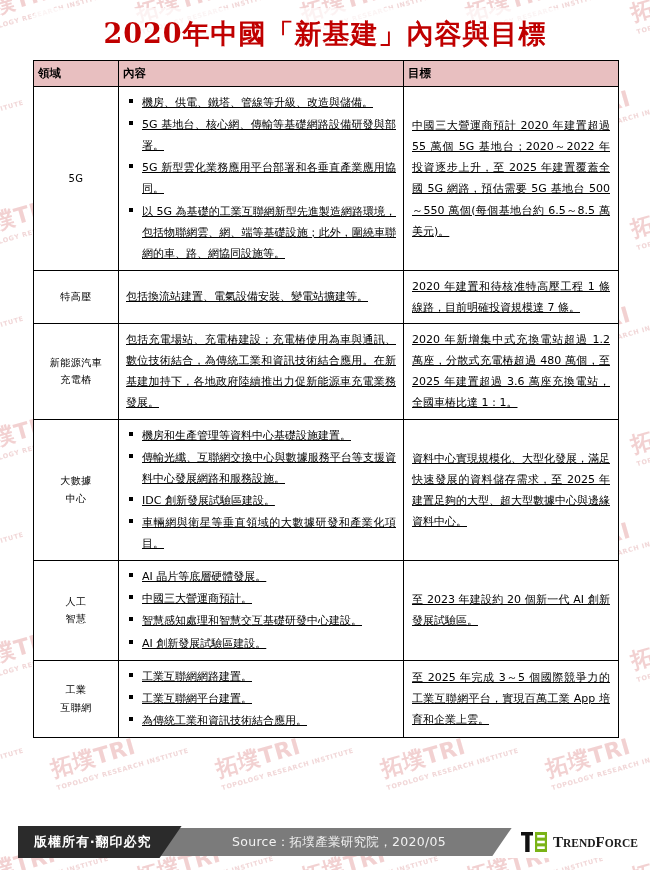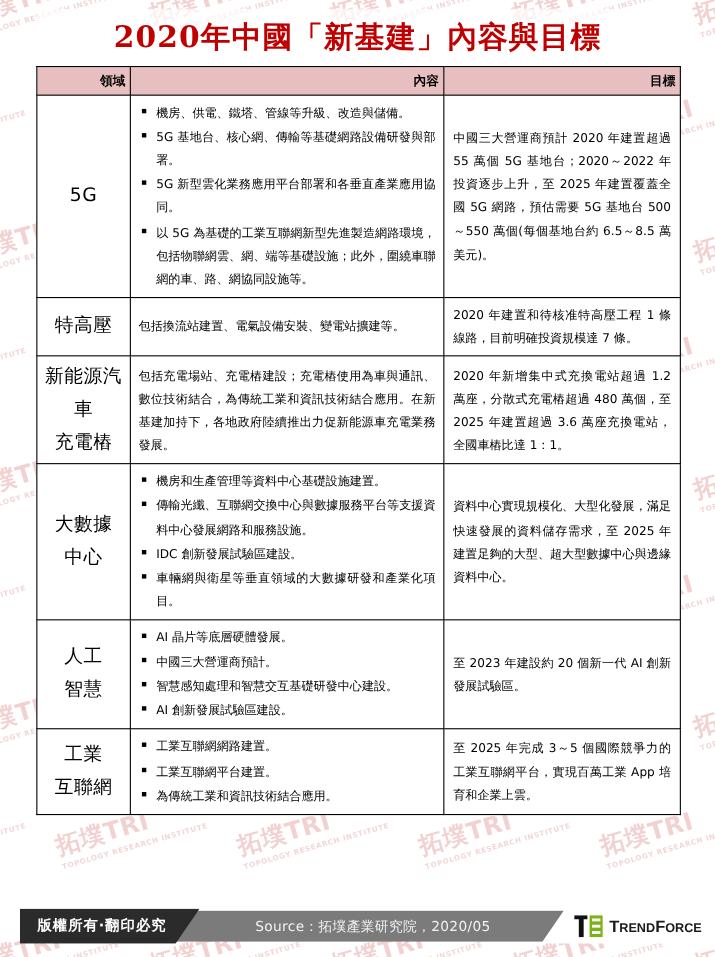--- a/index.html
+++ b/index.html
@@ -79,42 +79,43 @@
   table.matrix th, table.matrix td {
     border: 1px solid #000000;
     vertical-align: middle;
     background: #ffffff;
   }
   table.matrix thead th {
     background: #e8bfc0;
     height: 26px;
     font-size: 11.5px;
     font-weight: 700;
-    text-align: right;
+    text-align: left;
     color: #000;
     padding: 2px 4px;
   }
   col.c-field  { width: 85px; }
   col.c-body   { width: 285px; }
   col.c-goal   { width: 215px; }
 
   td.field {
     text-align: center;
-    font-size: 17px;
+    font-size: 10px;
     line-height: 1.75;
     padding: 4px 2px;
     letter-spacing: .5px;
   }
   td.body, td.goal {
     font-size: 11px;
     line-height: 1.92;
     padding: 5px 7px 5px 7px;
     text-align: justify;
     text-justify: inter-ideograph;
     color: #000;
+    text-decoration: underline;
   }
   td.goal { padding-left: 8px; padding-right: 8px; }
   td.body.plain, td.goal.plain { letter-spacing: 0; }
 
   ul.bullets {
     margin: 0; padding: 0; list-style: none;
   }
   ul.bullets li {
     position: relative;
     padding-left: 16px;
@@ -174,21 +175,21 @@
     background: #ffffff;
     padding-left: 30px;
     padding-right: 6px;
     display: flex;
     align-items: center;
     gap: 6px;
     clip-path: polygon(22px 0, 100% 0, 100% 100%, 0 100%);
   }
   .logo-mark { width: 26px; height: 20px; flex: 0 0 auto; }
   .logo-text {
-    font-family: Liberation Sans, sans-serif;
+    font-family: Liberation Serif, serif;
     font-size: 15px;
     font-weight: 700;
     color: #1a1a1a;
     letter-spacing: 0px;
     white-space: nowrap;
   }
   .logo-text .sc { font-size: 11.5px; }
 </style>
 </head>
 <body>

